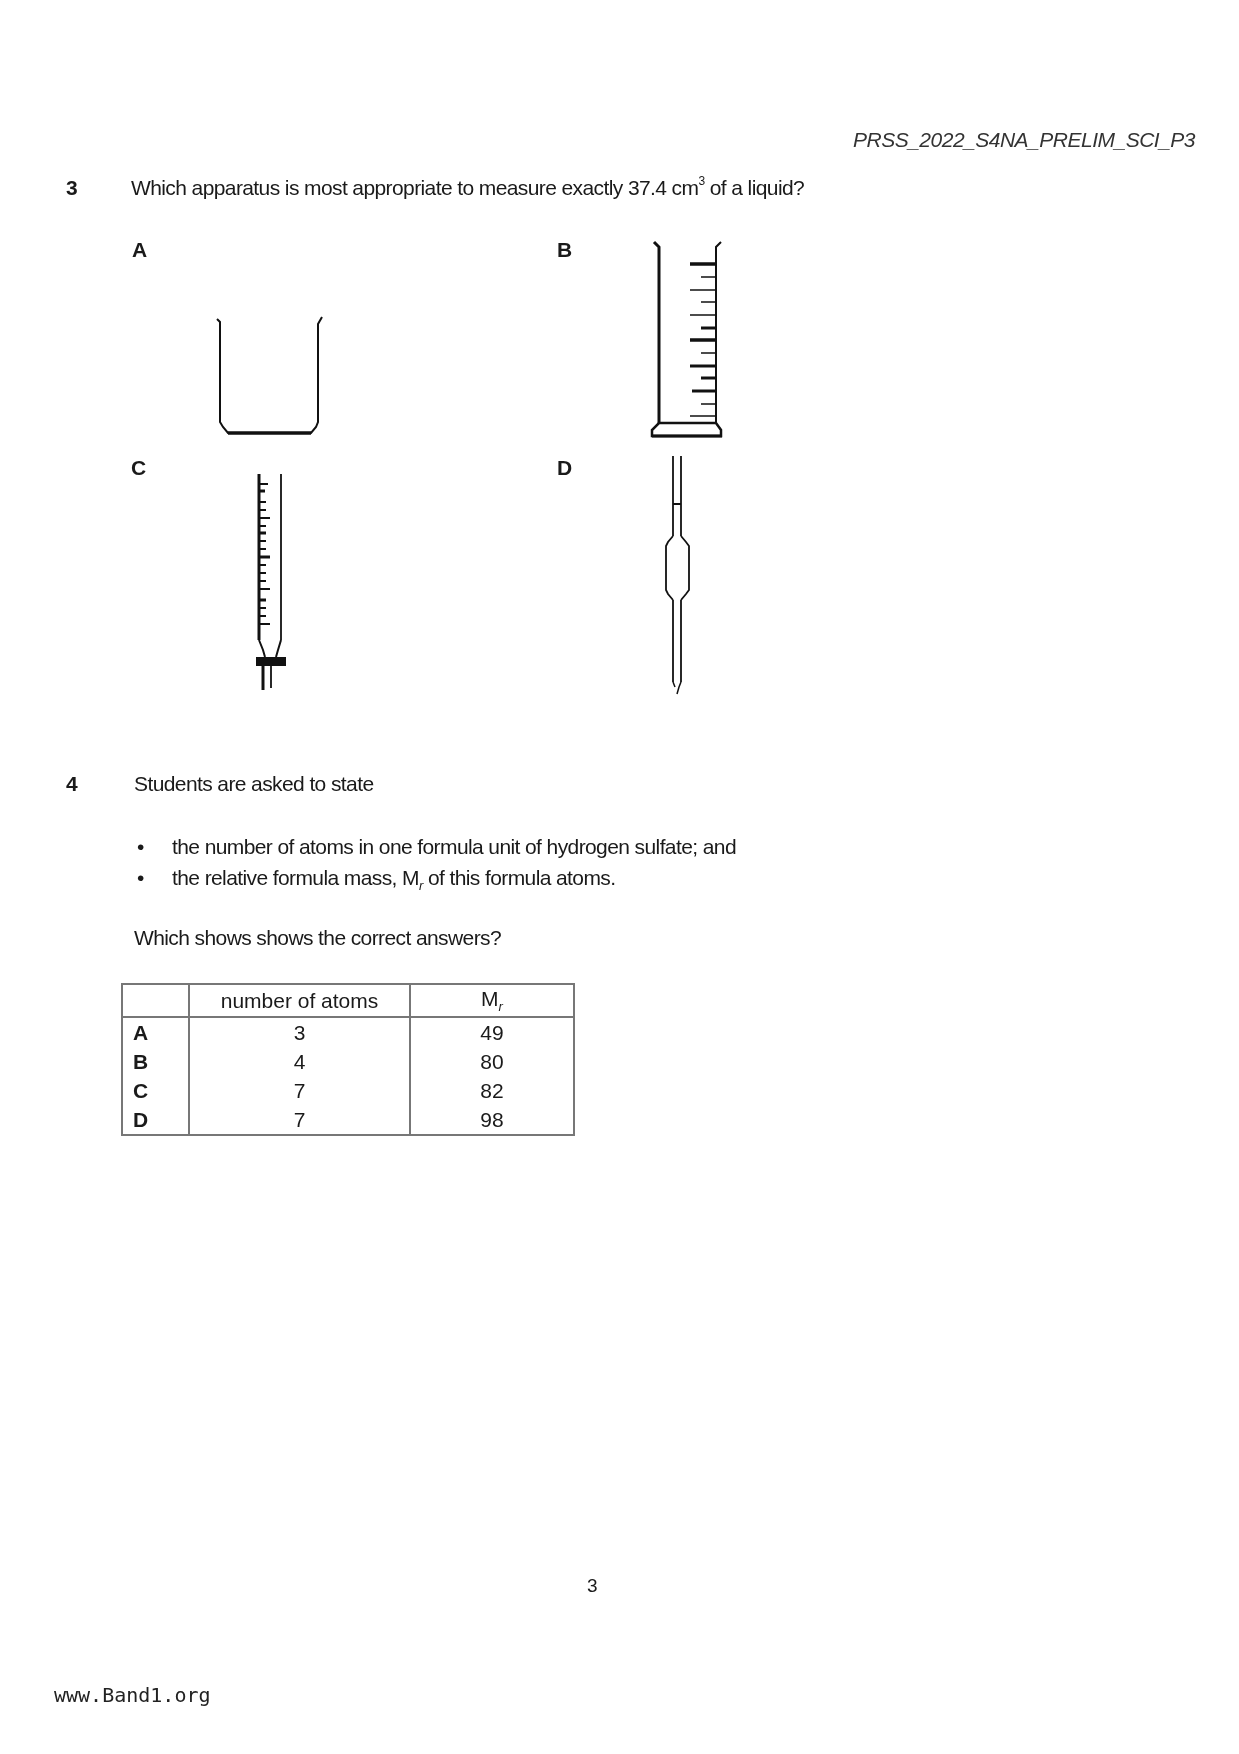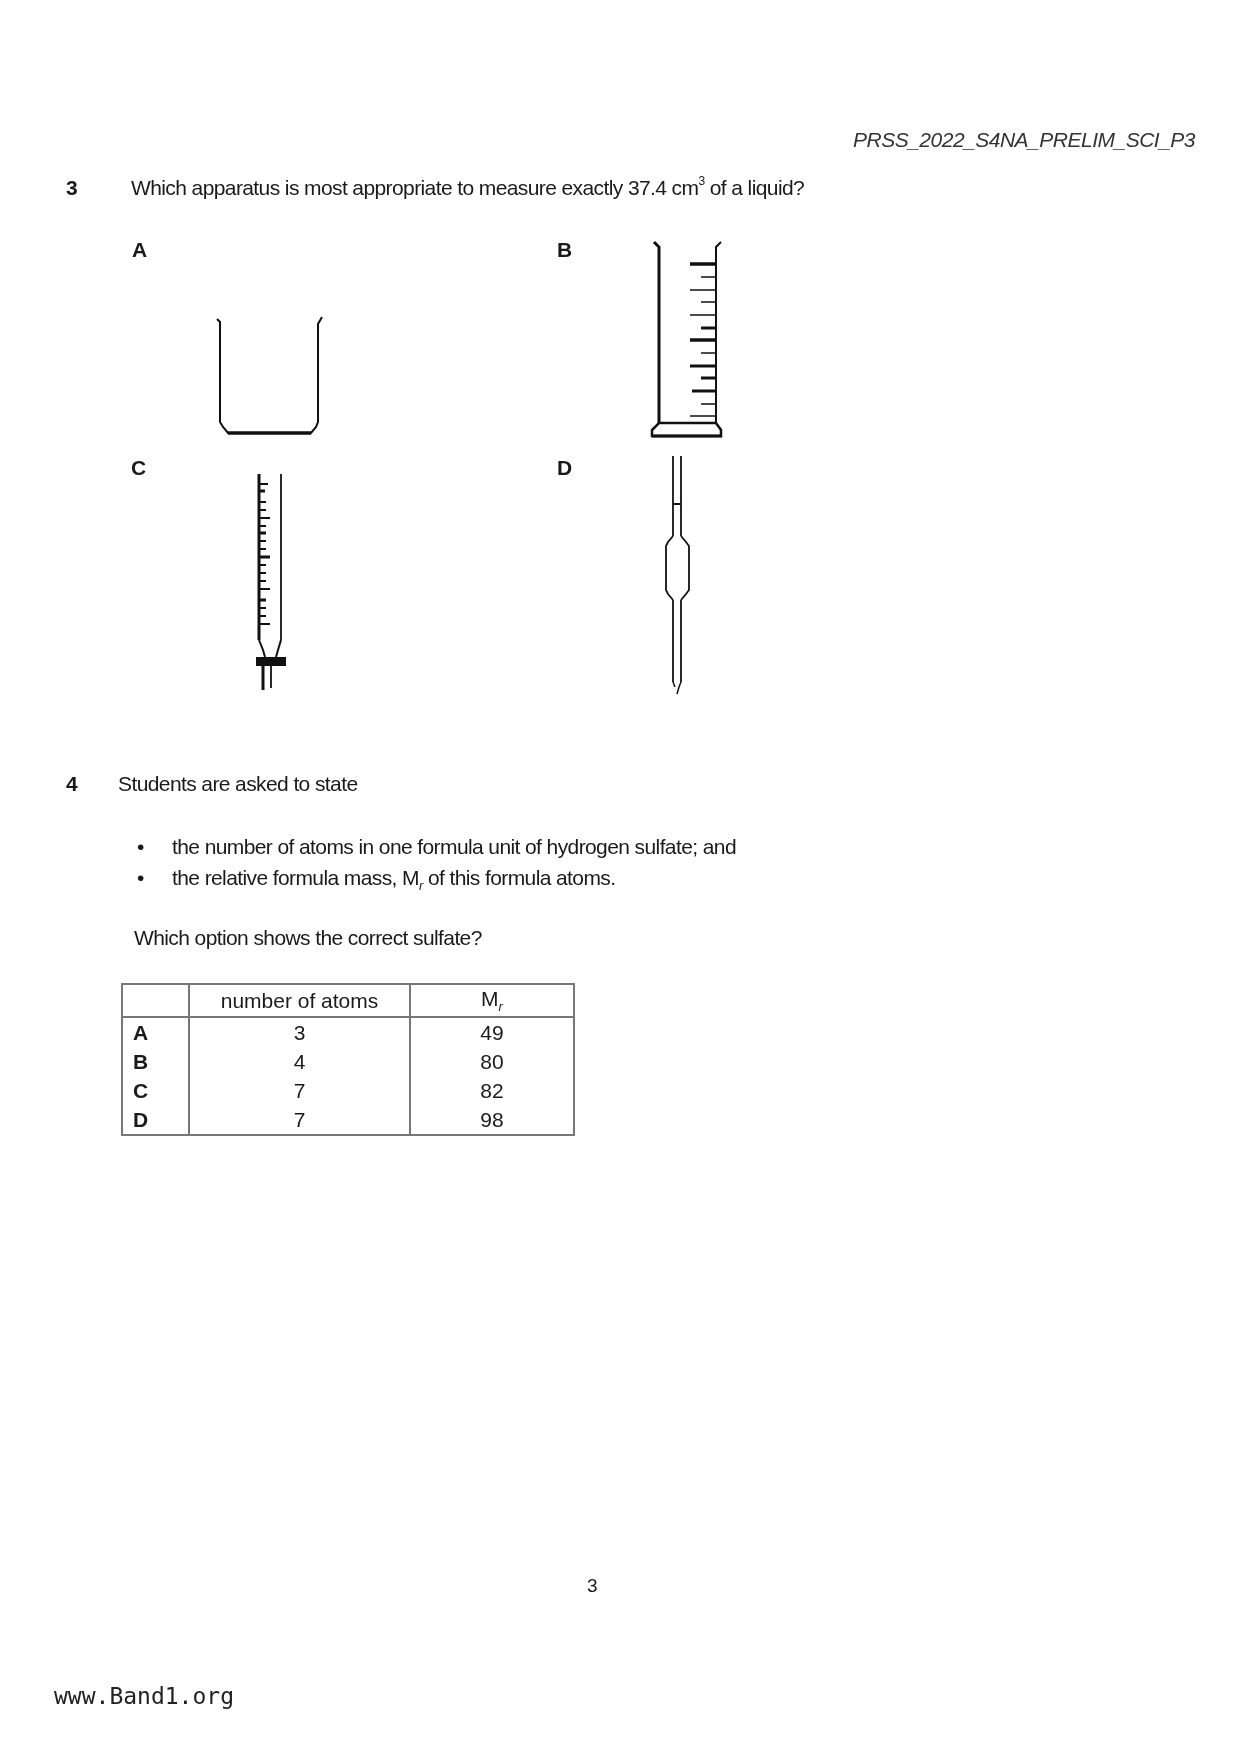--- a/index.html
+++ b/index.html
@@ -15,21 +15,21 @@
   .bullet { font-size:21px; }
   svg.app { position:absolute; overflow:visible; }
   table.ans { position:absolute; left:121px; top:983px; border-collapse:collapse; font-size:21px; }
   table.ans td { border-left:2px solid #777; border-right:2px solid #777; padding:0; height:29px; text-align:center; }
   table.ans tr.head td { border-top:2px solid #777; border-bottom:2px solid #777; height:31px; }
   table.ans tr.last td { border-bottom:2px solid #777; }
   table.ans td.lbl { text-align:left; padding-left:10px; font-weight:bold; width:55px; }
   table.ans td.c1 { width:219px; }
   table.ans td.c2 { width:162px; }
   .page-num { left:587px; top:1575px; font-size:19px; }
-  .watermark { left:54px; top:1683px; font-size:23px; font-family:"DejaVu Sans Mono", monospace; color:#222; }
+  .watermark { left:54px; top:1683px; font-size:20px; font-family:"DejaVu Sans Mono", monospace; color:#222; }
 </style>
 </head>
 <body>
 
 <div class="abs header-code">PRSS_2022_S4NA_PRELIM_SCI_P3</div>
 
 <div class="abs qnum" style="left:66px;top:176px;">3</div>
 <div class="abs qtext" style="left:131px;top:176px;"><span>Which apparatus is most appropriate to measure exactly 37.4 cm</span><sup>3</sup><span> of a liquid?</span></div>
 
 <div class="abs opt-label" style="left:132px;top:238px;">A</div>
@@ -99,28 +99,28 @@
   <line x1="21" y1="2" x2="21" y2="82" stroke="#111" stroke-width="1.8"></line>
   <line x1="13" y1="50" x2="21" y2="50" stroke="#111" stroke-width="2"></line>
   <path d="M13 82 L8 88 L6 92 L6 136 L8 140 L13 146" fill="none" stroke="#111" stroke-width="1.8"></path>
   <path d="M21 82 L26 88 L29 92 L29 136 L26 140 L21 146" fill="none" stroke="#111" stroke-width="1.8"></path>
   <line x1="13" y1="146" x2="13" y2="228" stroke="#111" stroke-width="1.8"></line>
   <line x1="21" y1="146" x2="21" y2="228" stroke="#111" stroke-width="1.8"></line>
   <path d="M13 228 L15 233 M21 228 L19 233 L17 240" fill="none" stroke="#111" stroke-width="1.5"></path>
 </svg>
 
 <div class="abs qnum" style="left:66px;top:772px;">4</div>
-<div class="abs qtext" style="left:118px;top:772px;">Students are asked to state</div>
+<div class="abs qtext" style="left:134px;top:772px;">Students are asked to state</div>
 
 <div class="abs bullet" style="left:137px;top:835px;">•</div>
 <div class="abs qtext" style="left:172px;top:835px;">the number of atoms in one formula unit of hydrogen sulfate; and</div>
 <div class="abs bullet" style="left:137px;top:866px;">•</div>
 <div class="abs qtext" style="left:172px;top:866px;"><span>the relative formula mass, M</span><sub class="r">r</sub><span> of this formula atoms.</span></div>
 
-<div class="abs qtext" style="left:134px;top:926px;">Which option shows the correct sulfate?</div>
+<div class="abs qtext" style="left:134px;top:926px;">Which shows shows the correct answers?</div>
 
 <table class="ans">
   <tbody>
       <tr class="head">
     <td class="lbl"></td>
     <td class="c1">number of atoms</td>
     <td class="c2"><span>M</span><sub class="r">r</sub></td>
   </tr>
   <tr>
     <td class="lbl">A</td>

